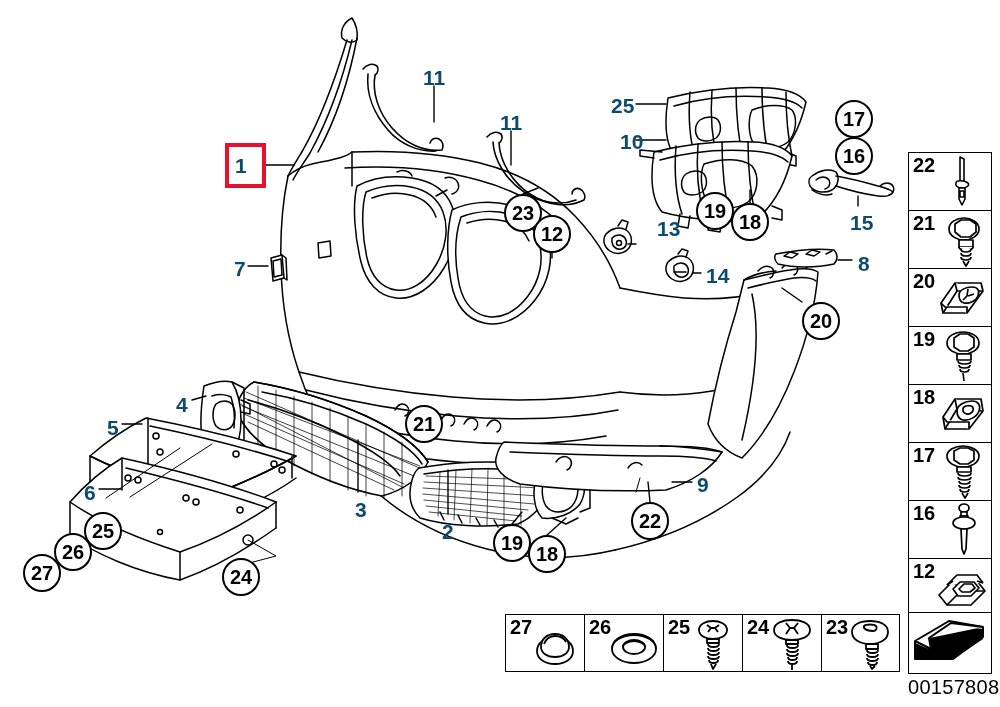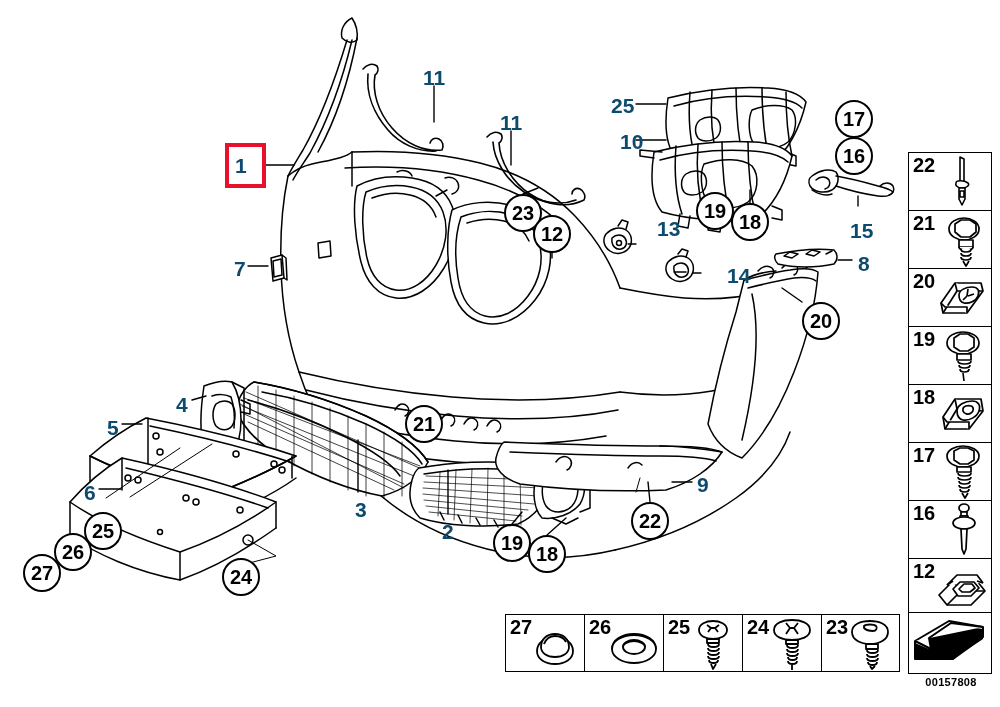--- a/index.html
+++ b/index.html
@@ -128,22 +128,22 @@
     height: 52px;
   }
   
   #drawing-number {
     position: absolute;
     left: 908px;
     top: 676px;
     width: 86px;
     text-align: center;
     font-family: "Liberation Sans", sans-serif;
-    font-weight: bold;
-    font-size: 11px;
+    font-weight: normal;
+    font-size: 20px;
     letter-spacing: 0.3px;
     color: #000000;
   }
   #arrow-box {
     position: absolute;
     left: 908px;
     top: 612px;
     width: 84px;
     height: 62px;
     border: 1.6px solid #000000;
@@ -418,22 +418,22 @@
   <div class="hilite" style="left:225px; top:143px; width:41px; height:45px;"></div>
 
   <div>
     <span class="lbl" style="left:235px; top:155px;">1</span>
     <span class="lbl" style="left:234px; top:258px;">7</span>
     <span class="lbl" style="left:423px; top:67px;">11</span>
     <span class="lbl" style="left:500px; top:112px;">11</span>
     <span class="lbl" style="left:611px; top:95px;">25</span>
     <span class="lbl" style="left:620px; top:131px;">10</span>
     <span class="lbl" style="left:641px; top:218px;margin-left:16px;">13</span>
-    <span class="lbl" style="left:706px; top:265px;margin-left:21px;">14</span>
-    <span class="lbl" style="left:850px; top:212px;margin-top:8px;">15</span>
+    <span class="lbl" style="left:706px; top:265px;">14</span>
+    <span class="lbl" style="left:850px; top:212px;">15</span>
     <span class="lbl" style="left:858px; top:253px;">8</span>
     <span class="lbl" style="left:697px; top:474px;">9</span>
     <span class="lbl" style="left:176px; top:394px;">4</span>
     <span class="lbl" style="left:107px; top:417px;">5</span>
     <span class="lbl" style="left:84px;  top:482px;">6</span>
     <span class="lbl" style="left:355px; top:499px;">3</span>
     <span class="lbl" style="left:442px; top:521px;">2</span>
   </div>
 
   <div>

